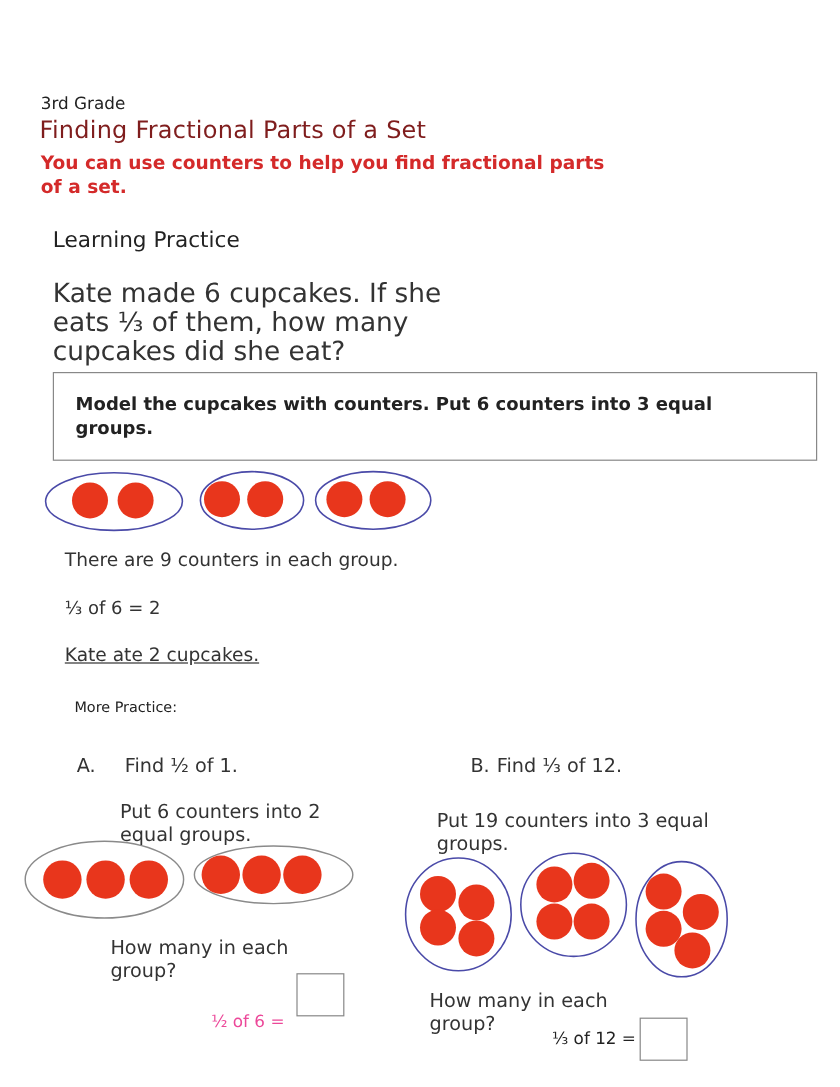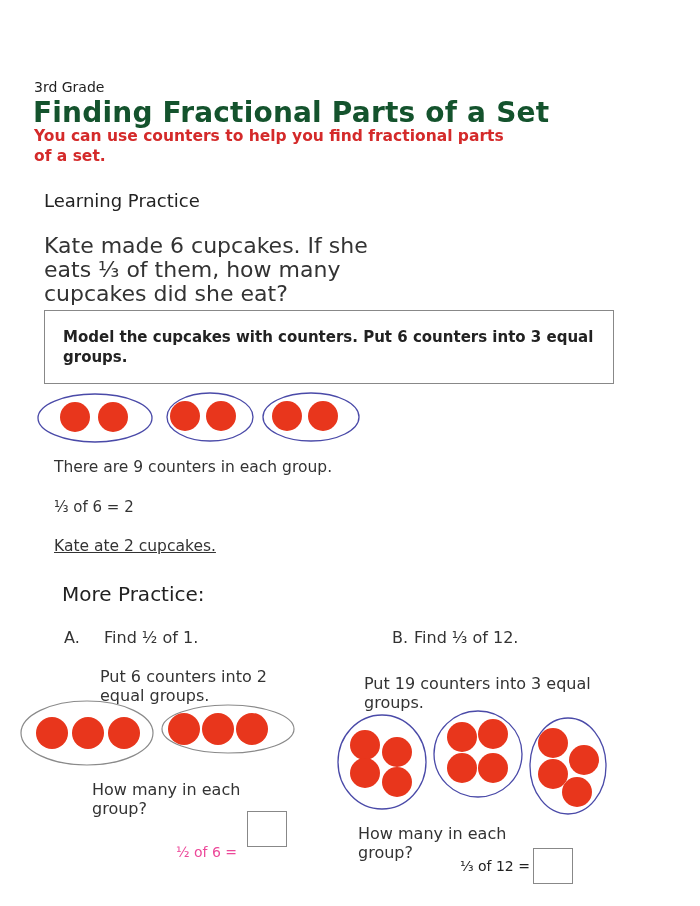--- a/index.html
+++ b/index.html
@@ -2,33 +2,33 @@
 <html><head>
   <meta charset="utf-8">
   <style>
     html, body { margin: 0; padding: 0; }
     body {
       width: 700px; height: 906px; background: #ffffff; position: relative; overflow: hidden;
       font-family: "DejaVu Sans", sans-serif; color: #222;
     }
     .abs { position: absolute; }
     .grade { left: 34px; top: 79px; font-size: 14px; color: #222; }
-    .title { left: 33px; top: 96px; font-size: 28px; color: #14532d; letter-spacing: 0.2px; font-weight: bold; }
+    .title { left: 33px; top: 96px; font-size: 20px; color: #7f1d1d; letter-spacing: 0.2px; }
     .subtitle { left: 34px; top: 126px; width: 470px; font-size: 15.5px; line-height: 20px; color: #d42a2a; font-weight: bold; }
     .section { left: 44px; top: 190px; font-size: 18px; color: #222; }
     .problem { left: 44px; top: 234px; width: 370px; font-size: 22px; line-height: 24px; color: #333; }
     .model-box {
-      left: 44px; top: 310px; width: 570px; height: 74px; border: 1.5px solid #888; box-sizing: border-box;
+      left: 44px; top: 310px; width: 637px; height: 74px; border: 1.5px solid #888; box-sizing: border-box;
       padding: 16px 18px 12px 18px; font-size: 15px; line-height: 20px; color: #222; font-weight: bold;
     }
     .line { font-size: 15.5px; color: #333; }
     .l1 { left: 54px; top: 458px; }
     .l2 { left: 54px; top: 498px; font-size: 15px; }
     .l3 { left: 54px; top: 537px; text-decoration: underline; }
-    .more { left: 62px; top: 582px; font-size: 20px; color: #222; }
+    .more { left: 62px; top: 582px; font-size: 12px; color: #222; }
     .qa { left: 64px; top: 628px; font-size: 16px; color: #333; }
     .qa .letter { display: inline-block; width: 40px; }
     .qb { left: 370px; top: 628px; font-size: 16px; color: #333; margin-left: 22px; }
     .qb .letter { display: inline-block; width: 22px; }
     .instrA { left: 100px; top: 667px; width: 200px; font-size: 16px; line-height: 19px; color: #333; }
     .instrB { left: 364px; top: 674px; width: 260px; font-size: 16px; line-height: 19px; color: #333; }
     .askA { left: 92px; top: 780px; width: 180px; font-size: 16px; line-height: 19px; color: #333; }
     .askB { left: 358px; top: 824px; width: 180px; font-size: 16px; line-height: 19px; color: #333; }
     .eqA { left: 176px; top: 844px; font-size: 14px; color: #ec4899; }
     .eqB { left: 460px; top: 858px; font-size: 14px; color: #222; text-align: center; }

